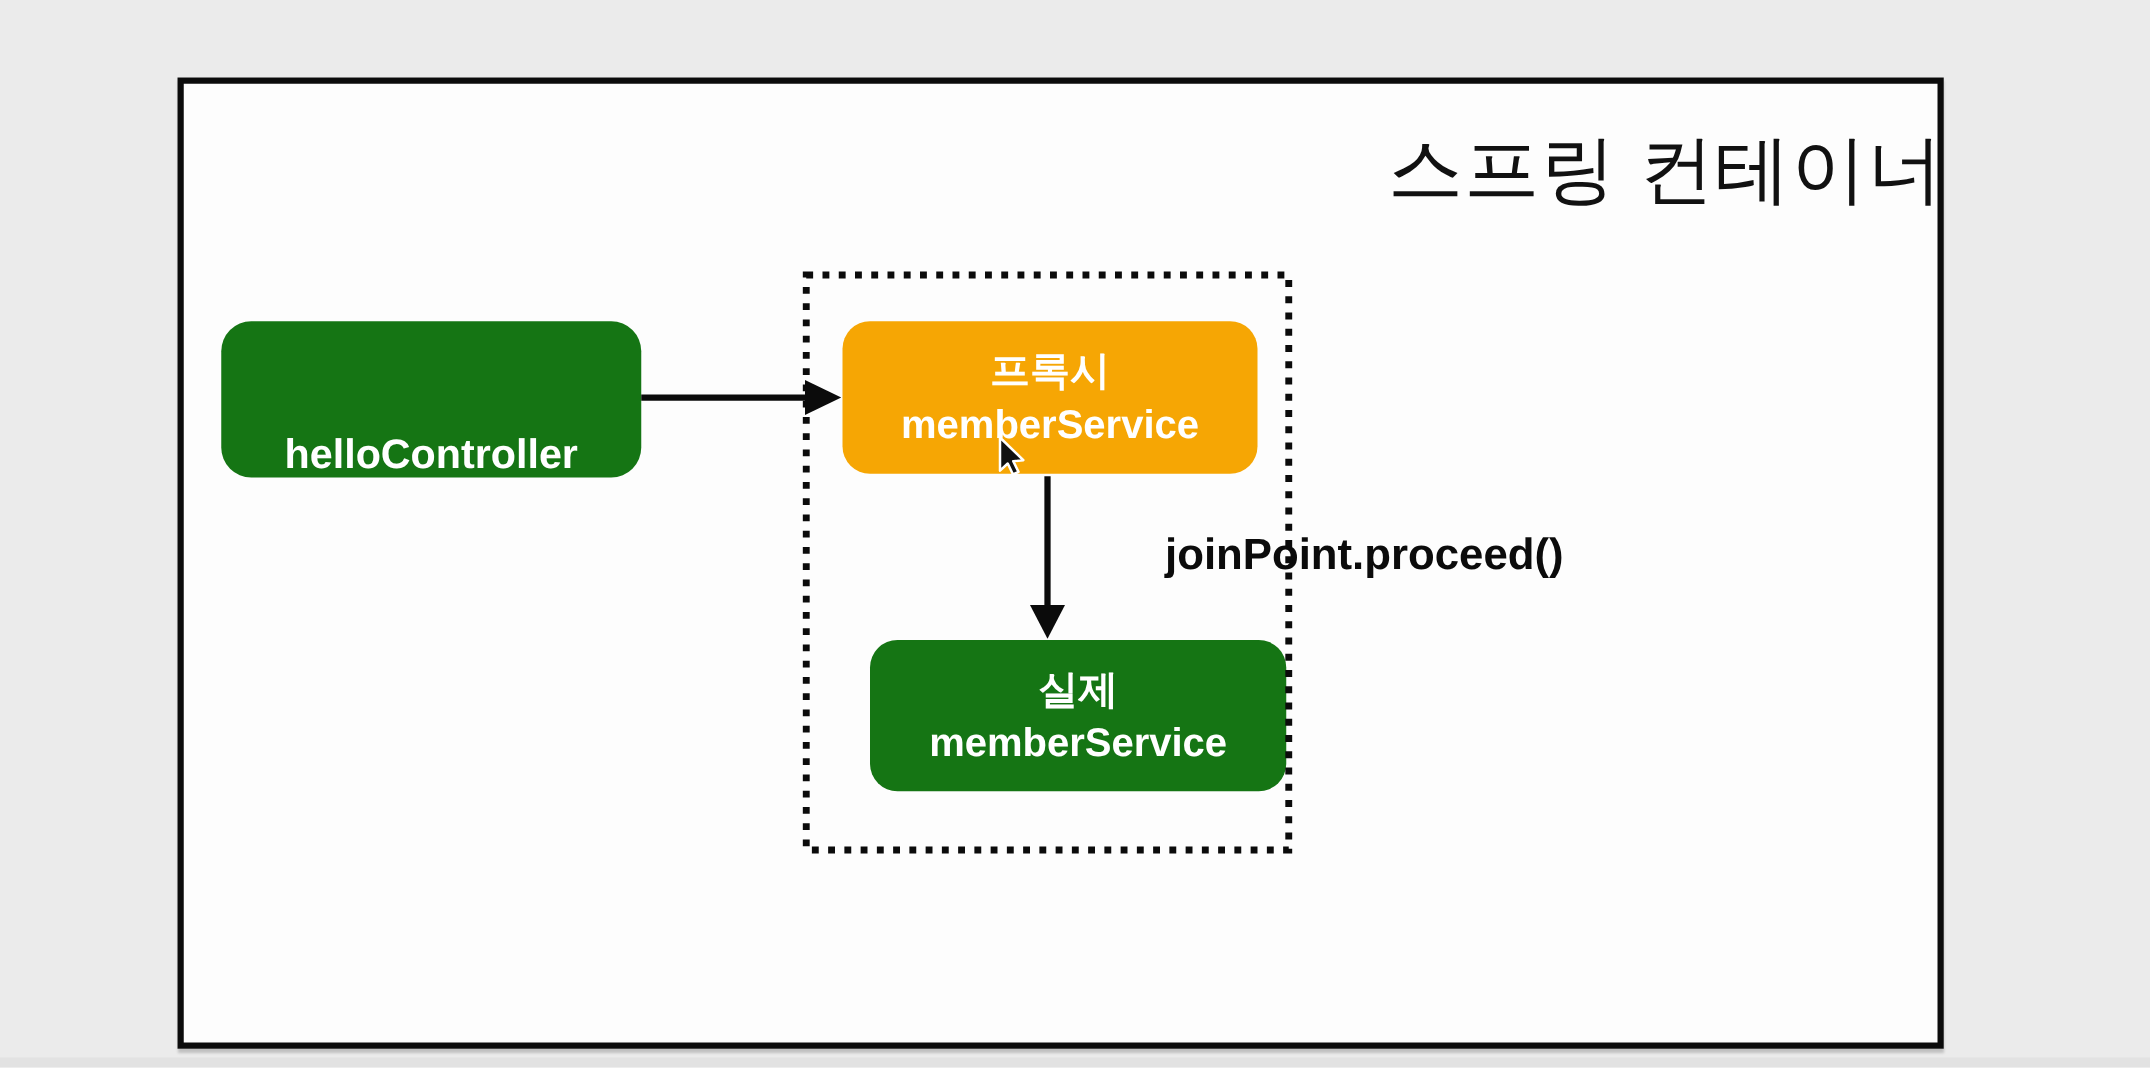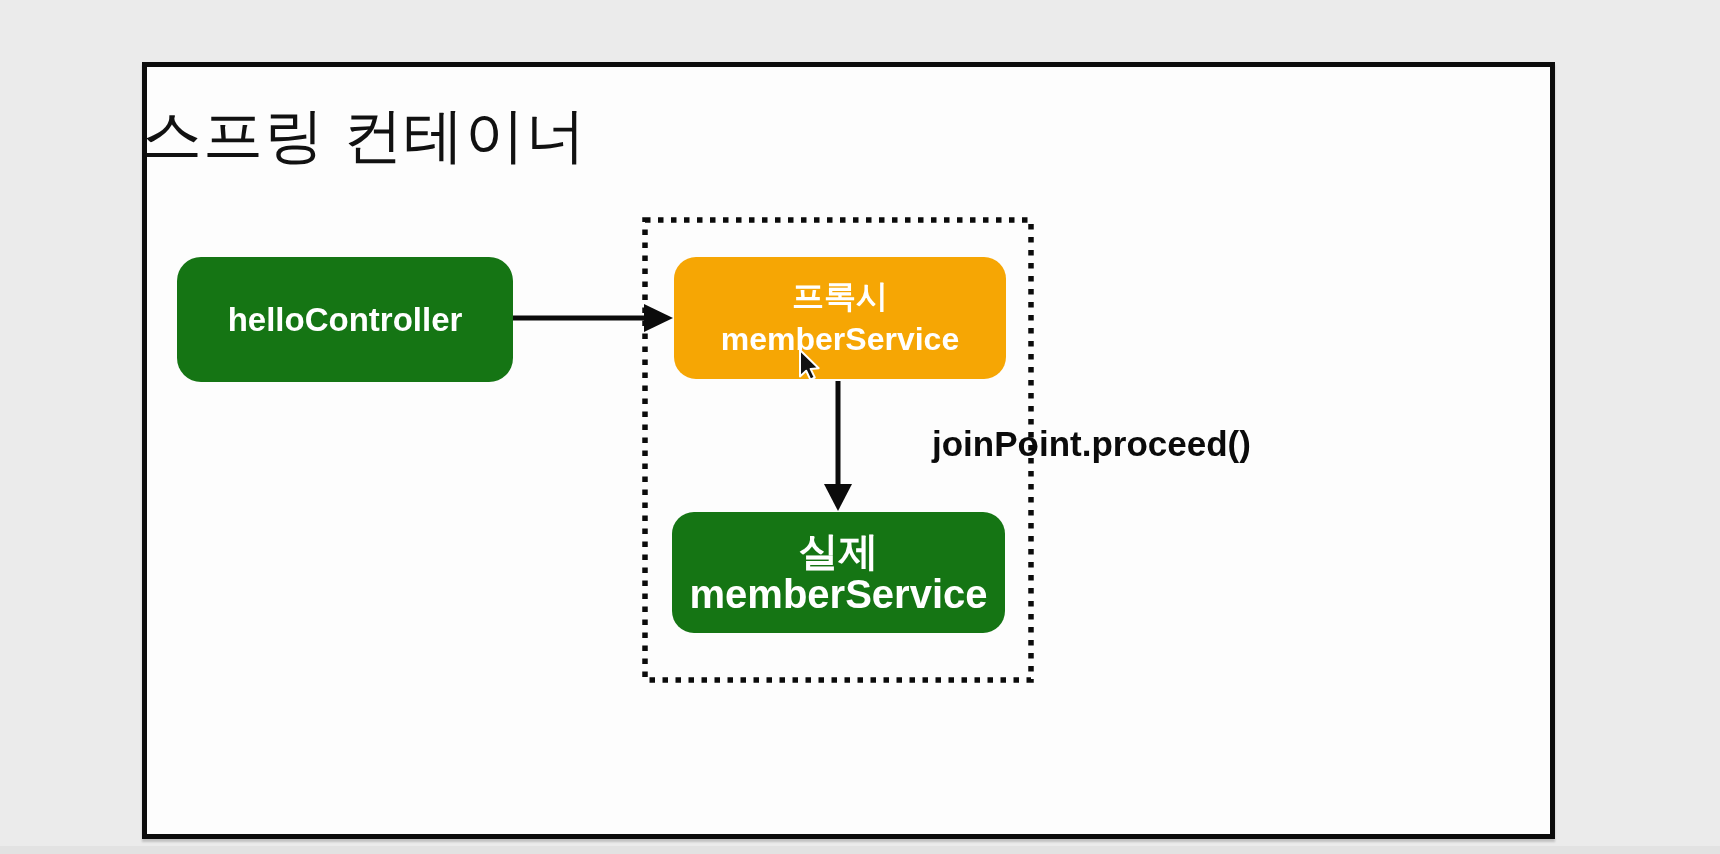--- a/index.html
+++ b/index.html
@@ -36,51 +36,51 @@
     background: #fdfdfd;
     border: 5px solid #0c0c0c;
     box-sizing: border-box;
     box-shadow: 0 3px 2px rgba(0,0,0,0.18);
   }
   .panel-title {
     position: absolute;
     left: 142px;
     top: 96px;
     width: 1413px;
-    text-align: left;
+    text-align: right;
     font-size: 60px;
     font-weight: 500;
     color: #111;
     letter-spacing: 1px;
   }
 
   
   .node {
     position: absolute;
     display: flex;
     flex-direction: column;
     align-items: center;
     justify-content: center;
     color: #ffffff;
     font-weight: bold;
     text-align: center;
   }
   .node-hello {
     left: 177px; top: 257px; width: 336px; height: 125px;
-    background: #157514; border-radius: 24px; font-size: 33px;
+    background: #157514; border-radius: 24px; font-size: 33px; justify-content: flex-end;
   }
   .node-proxy {
     left: 674px; top: 257px; width: 332px; height: 122px;
     background: #F6A604; border-radius: 22px;
     font-size: 32px; line-height: 43px;
   }
   .node-real {
-    left: 672px; top: 512px; width: 333px; height: 121px;
+    left: 696px; top: 512px; width: 333px; height: 121px;
     background: #157514; border-radius: 22px;
-    font-size: 40px; line-height: 43px;
+    font-size: 32px; line-height: 43px;
   }
 
   
   .joinpoint {
     position: absolute;
     left: 908px;
     top: 424px;
     font-size: 35px;
     font-weight: bold;
     color: #0b0b0b;

